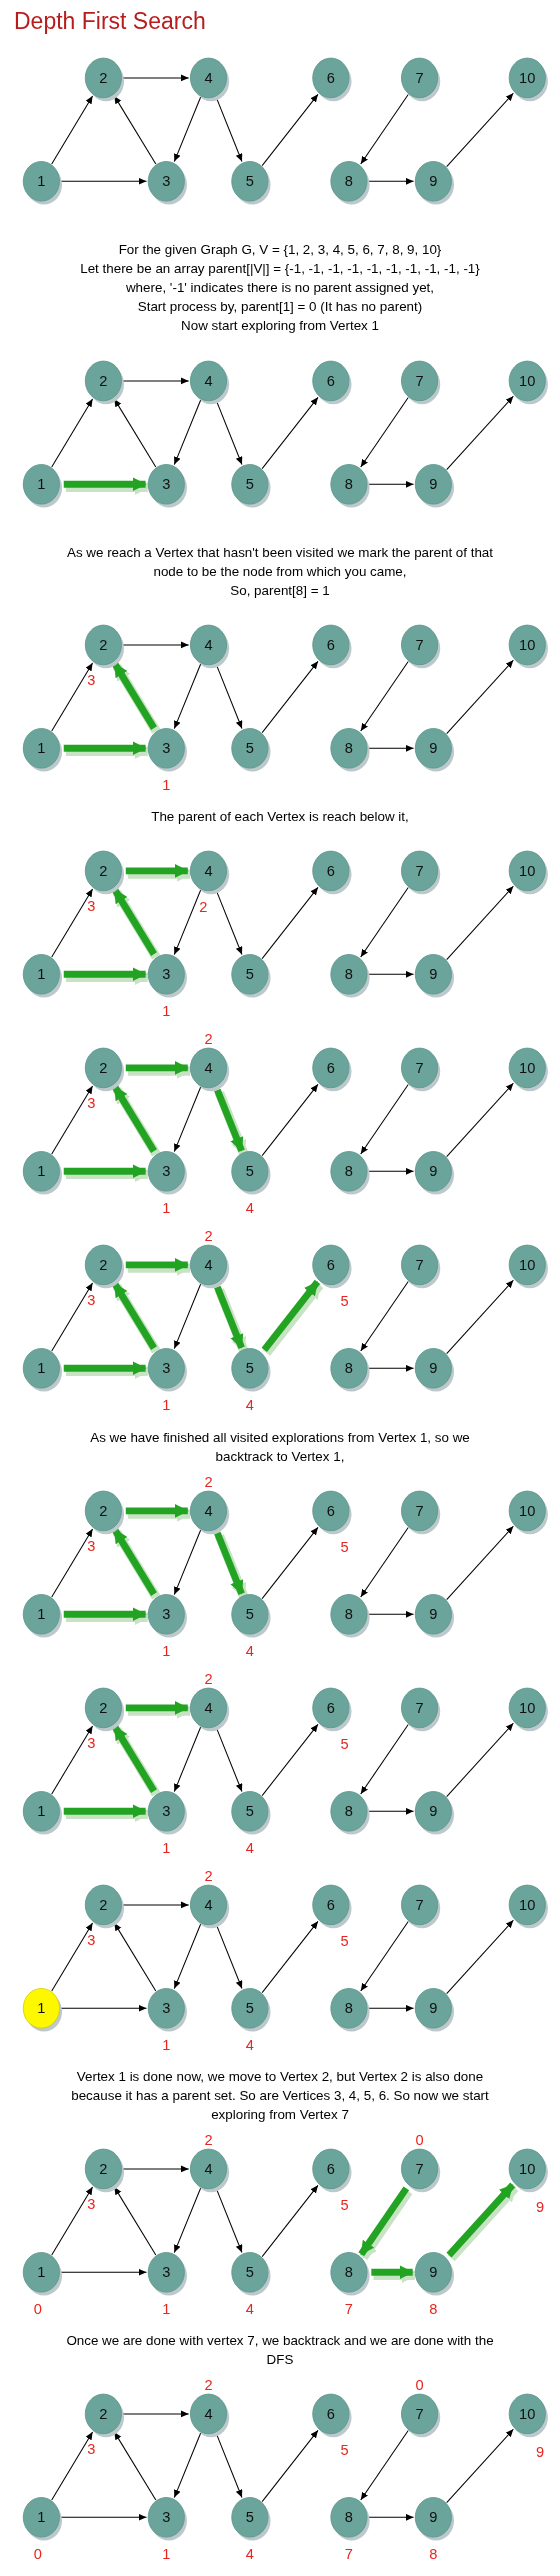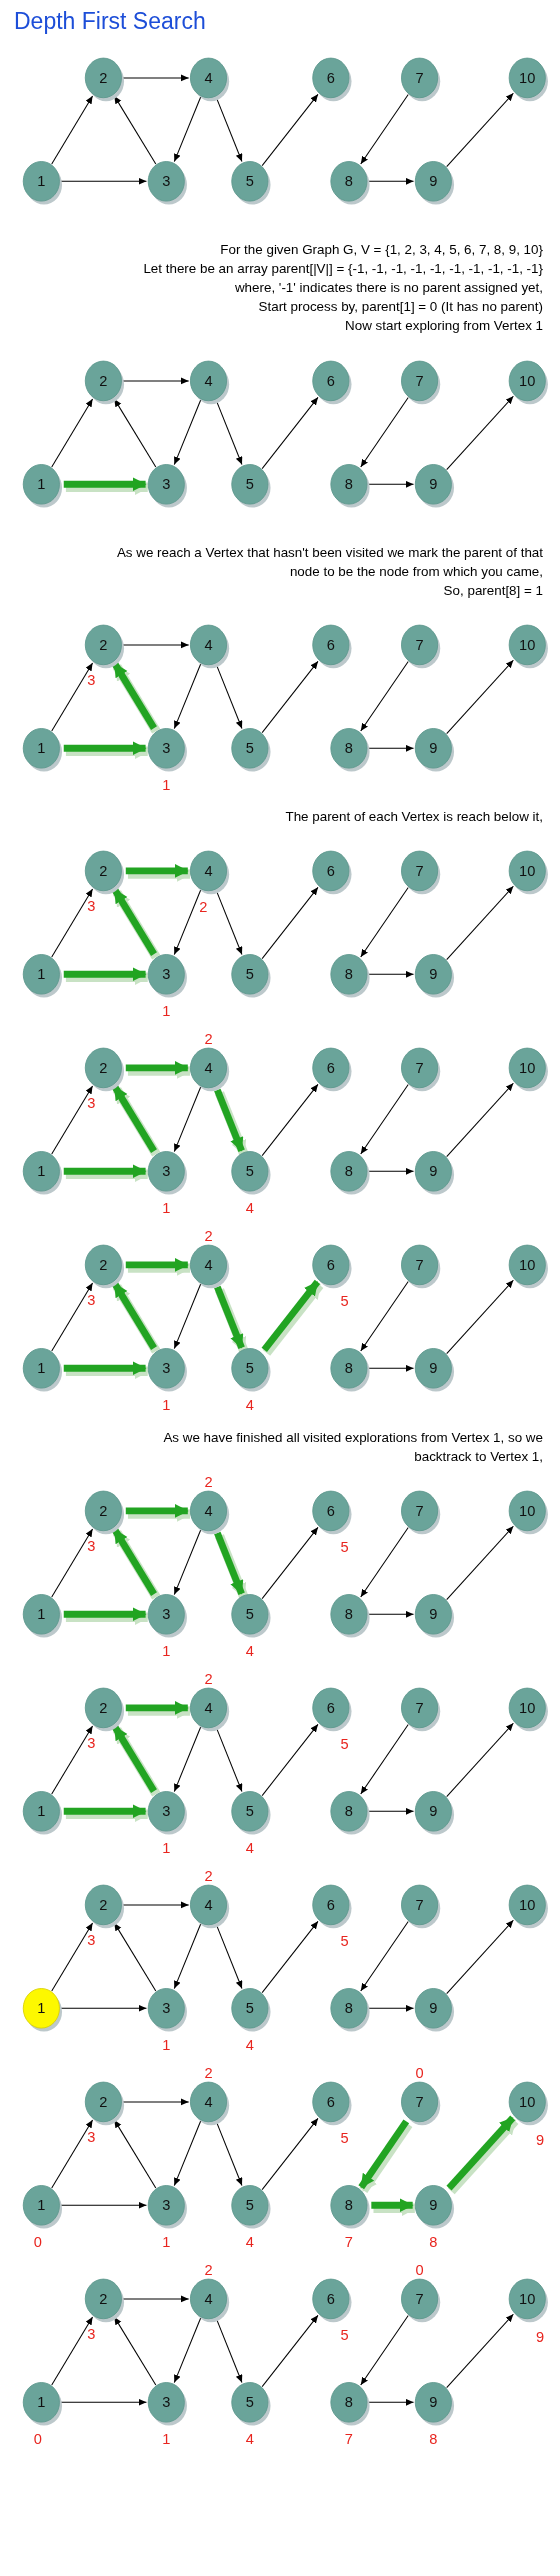--- a/index.html
+++ b/index.html
@@ -1,25 +1,25 @@
 <!DOCTYPE html>
 <html style="font-size:14px"><head>
 <meta charset="utf-8">
 <style>
   html,body{margin:0;padding:0;}
   body{
     width:560px;height:2576px;overflow:hidden;background:#ffffff;
     font-family:"Liberation Sans",sans-serif;color:#111;
   }
   .title{
-    font-size:23px;font-weight:500;color:#1d4ed8;
+    font-size:23px;font-weight:500;color:#b91c1c;
     padding:7.8px 0 3.4px 14px;letter-spacing:0px;
   }
   .caption{
-    font-size:13.4px;line-height:19px;text-align:right;
+    font-size:13.4px;line-height:19px;text-align:center;
     white-space:pre-line;color:#000;margin:5.2px 17px;
   }
   svg.graph{display:block;margin:0 auto;}
   svg text{font-family:"Liberation Sans",sans-serif;}
 </style>
 </head>
 <body>
 
 <div class="title">Depth First Search</div>
 <div id="sections">
@@ -735,20 +735,23 @@
         <ellipse cx="615" cy="50" rx="21" ry="23" fill="#bcc8cb"></ellipse>
         <ellipse cx="612" cy="46" rx="21" ry="23" fill="#6aa49a" stroke="#5d978d" stroke-width="1"></ellipse>
         <text x="612" y="52" text-anchor="middle" font-size="17" fill="#111111">10</text>
       </g>
       <text x="242" y="18" text-anchor="middle" font-size="17" fill="#e8251f">2</text>
       <text x="106" y="92" text-anchor="middle" font-size="17" fill="#e8251f">3</text>
       <text x="400" y="94" text-anchor="middle" font-size="17" fill="#e8251f">5</text>
       <text x="193" y="214" text-anchor="middle" font-size="17" fill="#e8251f">1</text>
       <text x="290" y="214" text-anchor="middle" font-size="17" fill="#e8251f">4</text>
     </svg>
+    <div class="caption">Vertex 1 is done now, we move to Vertex 2, but Vertex 2 is also done
+because it has a parent set. So are Vertices 3, 4, 5, 6. So now we start
+exploring from Vertex 7</div>
     <svg width="560" height="197" viewBox="0 0 650 228" class="graph">
       <defs>
         <marker id="ab9" markerUnits="userSpaceOnUse" markerWidth="10" markerHeight="9" refX="9" refY="4" orient="auto">
           <path d="M0,0 L9,4 L0,8 Z" fill="#000000"></path>
         </marker>
         <marker id="as9" markerUnits="userSpaceOnUse" markerWidth="20" markerHeight="19" refX="15" refY="9" orient="auto">
           <path d="M0,0 L17,9 L0,18 Z" fill="#c8e2c4"></path>
         </marker>
         <marker id="ag9" markerUnits="userSpaceOnUse" markerWidth="18" markerHeight="17" refX="15" refY="8" orient="auto">
           <path d="M0,0 L16,8 L0,16 Z" fill="#22a422"></path>
@@ -821,20 +824,22 @@
       <text x="487" y="18" text-anchor="middle" font-size="17" fill="#e8251f">0</text>
       <text x="106" y="92" text-anchor="middle" font-size="17" fill="#e8251f">3</text>
       <text x="400" y="94" text-anchor="middle" font-size="17" fill="#e8251f">5</text>
       <text x="627" y="96" text-anchor="middle" font-size="17" fill="#e8251f">9</text>
       <text x="44" y="214" text-anchor="middle" font-size="17" fill="#e8251f">0</text>
       <text x="193" y="214" text-anchor="middle" font-size="17" fill="#e8251f">1</text>
       <text x="290" y="214" text-anchor="middle" font-size="17" fill="#e8251f">4</text>
       <text x="405" y="214" text-anchor="middle" font-size="17" fill="#e8251f">7</text>
       <text x="503" y="214" text-anchor="middle" font-size="17" fill="#e8251f">8</text>
     </svg>
+    <div class="caption">Once we are done with vertex 7, we backtrack and we are done with the
+DFS</div>
     <svg width="560" height="197" viewBox="0 0 650 228" class="graph">
       <defs>
         <marker id="ab10" markerUnits="userSpaceOnUse" markerWidth="10" markerHeight="9" refX="9" refY="4" orient="auto">
           <path d="M0,0 L9,4 L0,8 Z" fill="#000000"></path>
         </marker>
         <marker id="as10" markerUnits="userSpaceOnUse" markerWidth="20" markerHeight="19" refX="15" refY="9" orient="auto">
           <path d="M0,0 L17,9 L0,18 Z" fill="#c8e2c4"></path>
         </marker>
         <marker id="ag10" markerUnits="userSpaceOnUse" markerWidth="18" markerHeight="17" refX="15" refY="8" orient="auto">
           <path d="M0,0 L16,8 L0,16 Z" fill="#22a422"></path>

